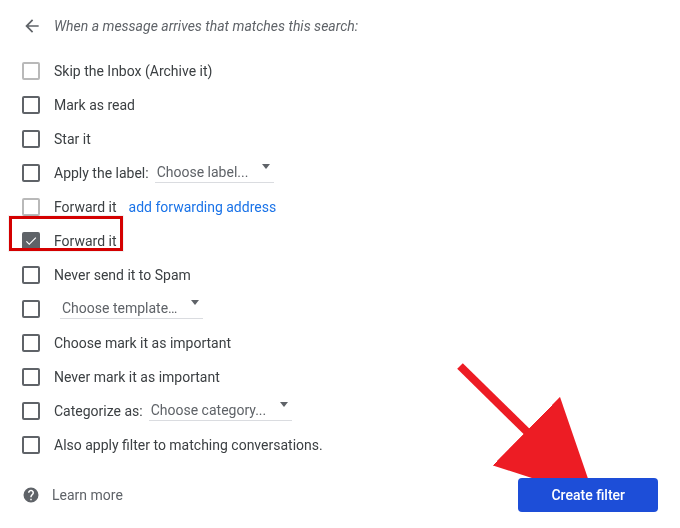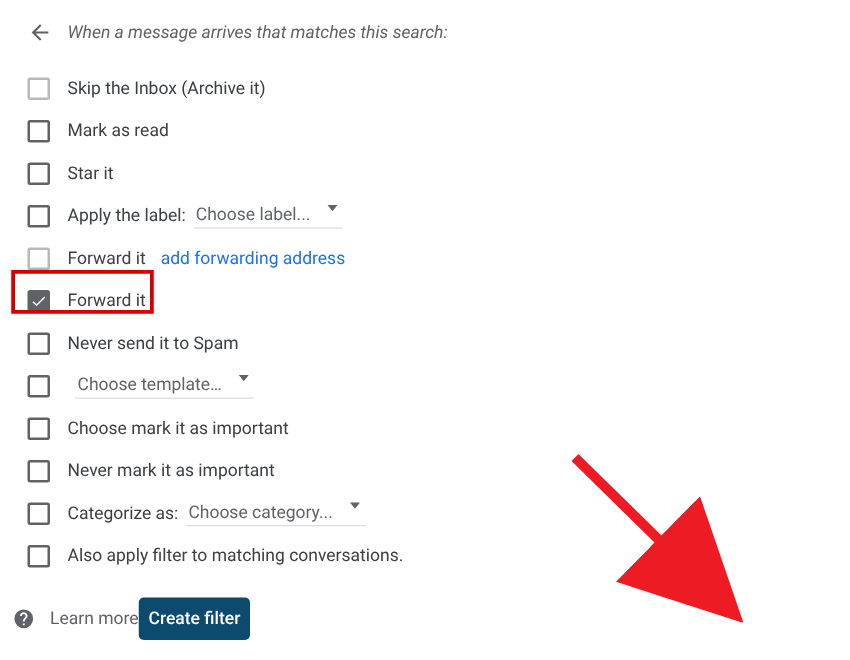--- a/index.html
+++ b/index.html
@@ -93,45 +93,45 @@
     font-size: 14px;
   }
   .highlight-box {
     position: absolute;
     border: 3px solid #d40000;
     box-shadow: 0 0 0 1px rgba(0,0,0,0.05);
     pointer-events: none;
   }
   .footer {
     position: absolute;
-    left: 10px;
+    left: 22px;
     right: 22px;
     bottom: 16px;
     display: flex;
     align-items: center;
-    justify-content: flex-start;
+    justify-content: space-between;
   }
   .learn-more {
     display: flex;
     align-items: center;
     color: #5f6368;
     font-size: 14px;
     gap: 12px;
   }
   .help-icon {
     width: 18px;
     height: 18px;
     color: #5f6368;
   }
   .create-btn {
-    background: #0c4a6e;
+    background: #1d4ed8;
     color: #fff;
     border: none;
     border-radius: 4px;
-    padding: 9px 8px;
+    padding: 9px 33px;
     font-size: 14px;
     font-weight: 500;
     cursor: pointer;
     font-family: inherit;
   }
   .arrow-annot {
     position: absolute;
     pointer-events: none;
   }
 </style>

